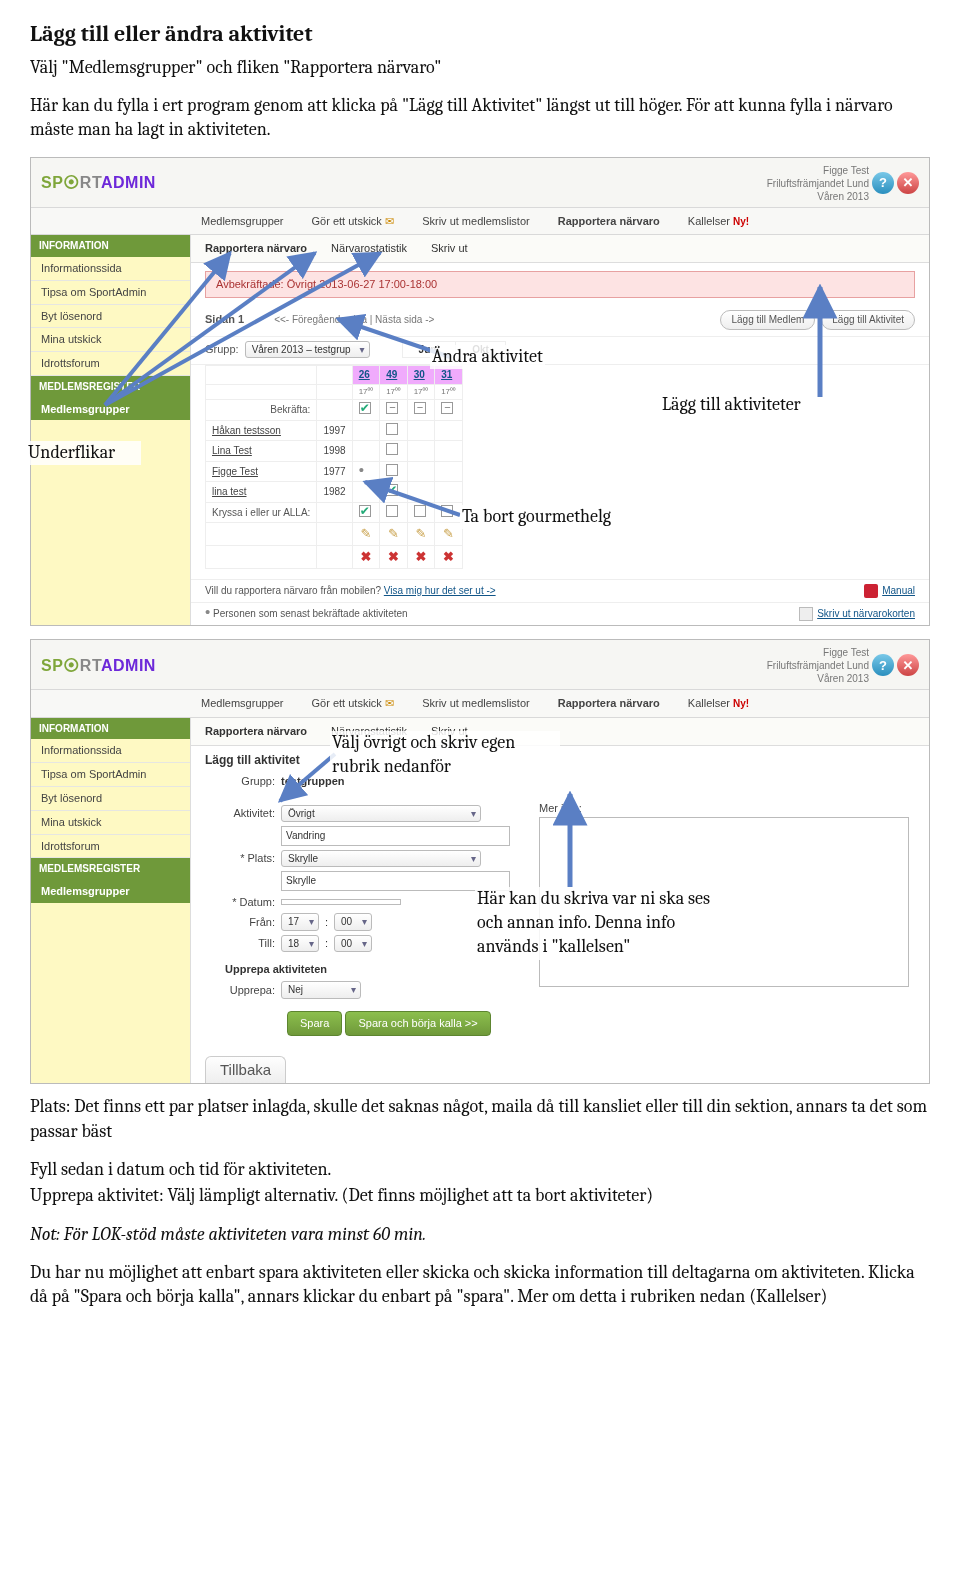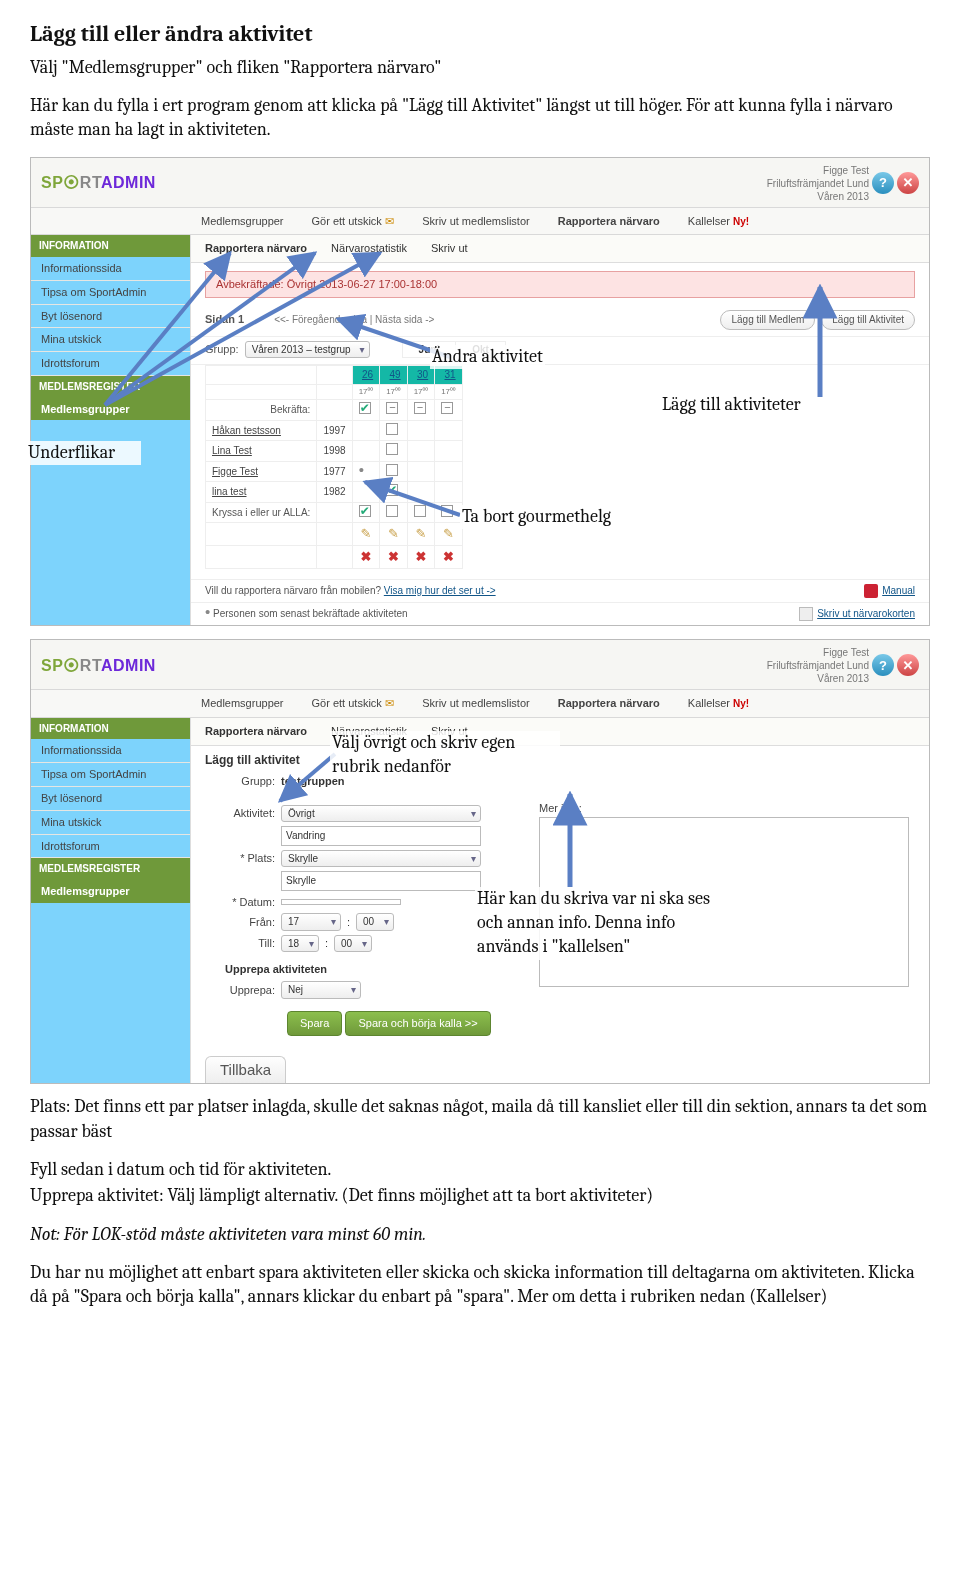--- a/index.html
+++ b/index.html
@@ -59,21 +59,21 @@
     border-bottom: 1px solid #d9d9d9;
     font-size: 11px;
   }
   .main-tabs .tab { color: #444; cursor: pointer; }
   .main-tabs .tab.active { font-weight: bold; }
   .nyl { color: #c00; font-weight: bold; font-size: 10px; }
 
   .app-body { display: flex; }
   .sidebar {
     width: 160px; flex: 0 0 160px;
-    background: #7dd3fc;
+    background: #fef9c3;
     border-right: 1px solid #ddd;
     font-size: 11px;
   }
   .side-head {
     background: #6f993a; color: #fff;
     font-weight: bold; font-size: 10px;
     padding: 4px 8px;
   }
   .side-item {
     padding: 4px 10px;
@@ -145,24 +145,24 @@
     width: calc(100% - 28px);
   }
   .cal td, .cal th {
     border: 1px solid #eee;
     padding: 2px 6px;
     text-align: left;
     color: #444;
     white-space: nowrap;
   }
   .cal th {
-    background: #14b8a6;
-    font-weight: normal;
+    background: #f0abfc;
+    font-weight: bold;
     color: #666;
-    text-align: right;
+    text-align: left;
   }
   .cal .datecell a { color: #158; text-decoration: underline; cursor: pointer; }
   .cal .timecell { font-size: 8px; color: #777; text-align: center; }
   .namecell { color: #a33; text-decoration: underline; }
   .chk { display: inline-block; width: 12px; height: 12px; border: 1px solid #999; background: #fff; position: relative; }
   .chk.on::after { content: "✔"; color: #2a7; position: absolute; top: -3px; left: 0; font-size: 12px; }
   .chk.dash::after { content: "−"; color: #777; position: absolute; top: -3px; left: 2px; font-size: 11px; }
   .dot { color: #888; font-size: 15px; line-height: 8px; }
   .pencil { color: #c9a14b; font-size: 13px; }
   .redx { color: #c33; font-weight: bold; font-size: 13px; }
@@ -184,21 +184,21 @@
   .formleft { width: 310px; }
   .formhdr {
     font-weight: bold; font-size: 12px;
     padding: 6px 14px 2px 14px;
   }
   .frow { display: flex; align-items: center; font-size: 11px; margin: 4px 0; gap: 6px; }
   .frow .flabel { width: 70px; text-align: right; color: #444; }
   .textin {
     border: 1px solid #bbb; background: #fff;
     padding: 2px 4px; font-size: 10px;
-    width: 200px;
+    width: 229px;
   }
   .subhdr { font-weight: bold; font-size: 11px; margin-top: 10px; }
   .merinfo {
     border: 1px solid #bbb; background: #fff;
     width: 370px; height: 170px;
   }
   .greenbtn {
     display: inline-block;
     background: linear-gradient(#8cbf4d,#6f993a);
     color: #fff; border: 1px solid #5d8530;
@@ -508,21 +508,21 @@
               </div>
             <div class="frow">
                 <span class="flabel"></span>
                 <span class="textin">Skrylle</span>
               </div>
             <div class="frow">
                 <span class="flabel">* Datum:</span>
                 <span class="textin" style="width:120px;"></span>
               </div>
             <div class="frow"><span class="flabel">Från:</span>
-              <span class="sel" style="width:60px;">17</span> :
+              <span class="sel" style="width:38px;">17</span> :
               <span class="sel" style="width:38px;">00</span>
             </div>
             <div class="frow"><span class="flabel">Till:</span>
               <span class="sel" style="width:38px;">18</span> :
               <span class="sel" style="width:38px;">00</span>
             </div>
             <div class="subhdr" style="margin-left:20px;">Upprepa aktiviteten</div>
             <div class="frow">
                 <span class="flabel">Upprepa:</span>
                 <span class="sel" style="width:80px;">Nej</span>

